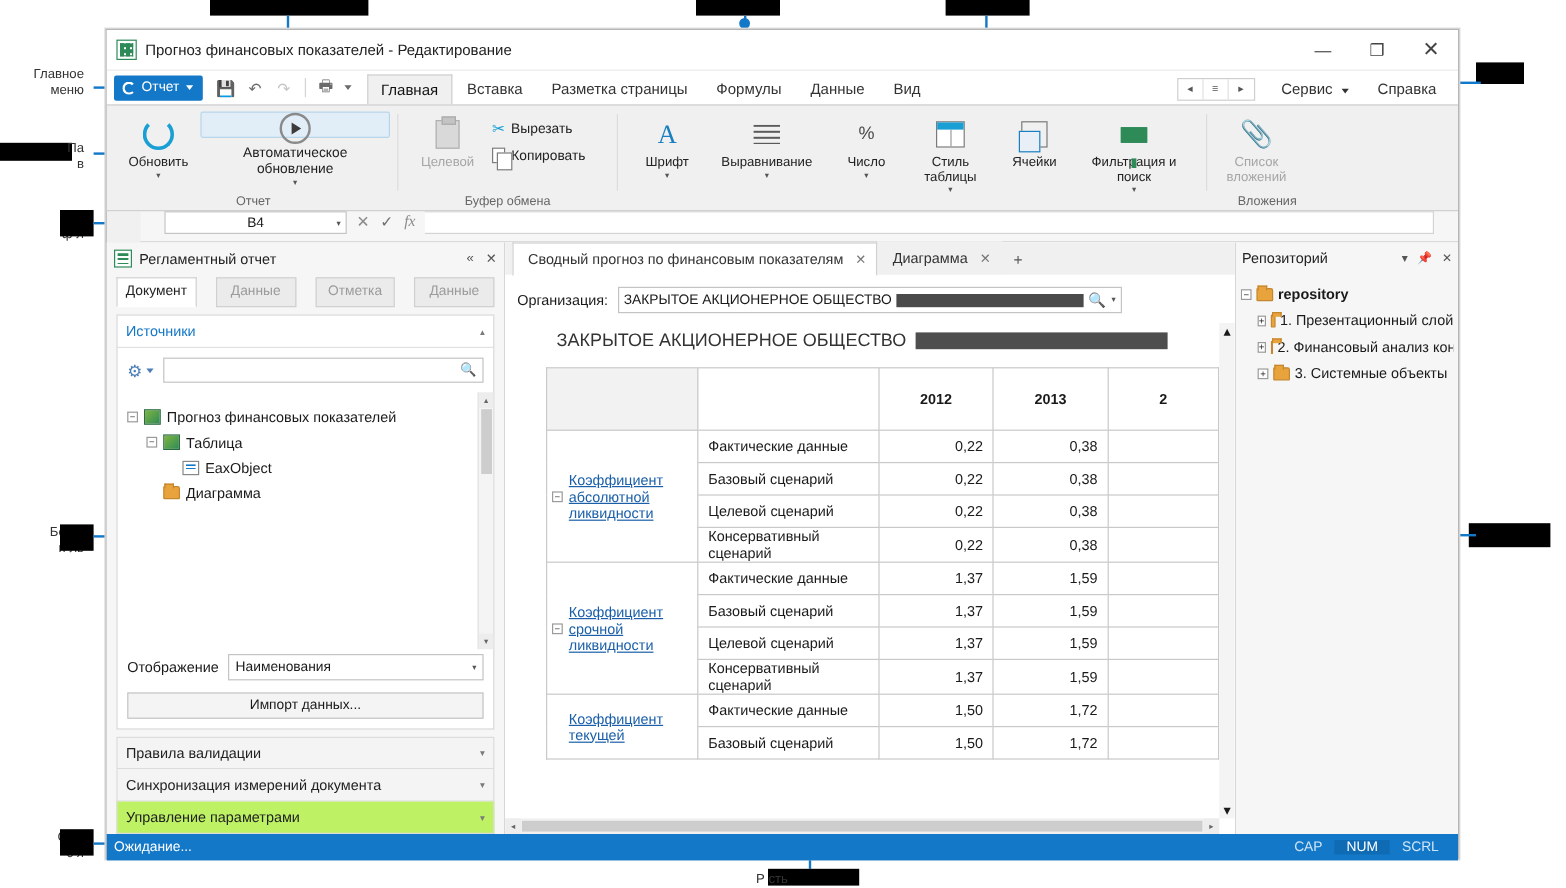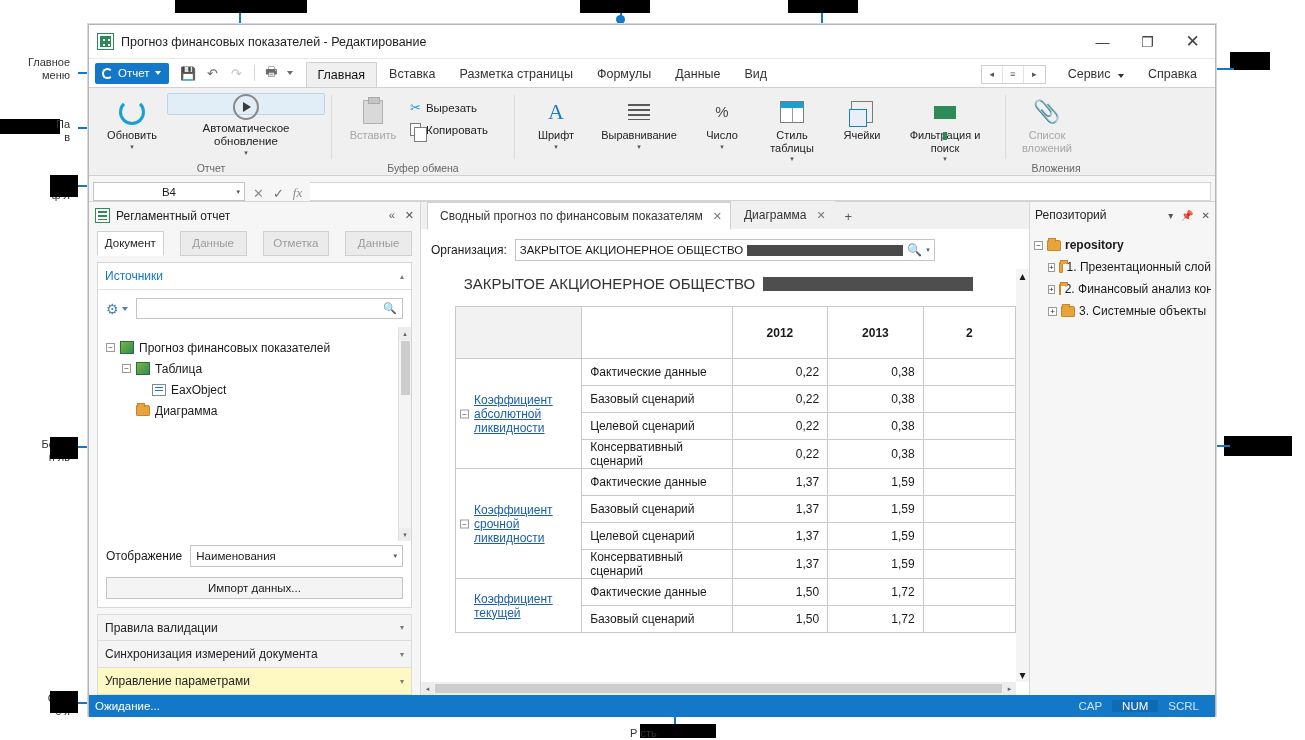--- a/index.html
+++ b/index.html
@@ -129,21 +129,21 @@
   .ic-table::before{content:"";position:absolute;left:0;top:0;right:0;height:6px;background:#1a9fd4;}
   .ic-table::after{content:"";position:absolute;left:11px;top:6px;bottom:0;width:1px;background:#9c9c9c;}
   .ic-cells { width: 22px; height: 22px; position:relative; }
   .ic-cells::before{content:"";position:absolute;inset:0;border:1.5px solid #7b7b7b;}
   .ic-cells::after{content:"";position:absolute;left:-2px;top:8px;width:16px;height:16px;background:#e8eff6;border:1.5px solid #1a7fc1;}
   .ic-funnel { width:0;height:0;border-left:11px solid #2e8b57;border-right:11px solid #2e8b57;border-top:13px solid #2e8b57; position:relative; }
   .ic-funnel::after{content:"";position:absolute;left:-2px;top:13px;width:4px;height:8px;background:#2e8b57;}
   .ic-clip { font-size: 22px; color: #b9b9b9; }
 
   
-  .formulabar { height: 26px; background:#f6f6f6; border-bottom: 1px solid #d4d4d4; display:flex; align-items:flex-end; padding: 0 4px; }
+  .formulabar { height: 26px; background:#f6f6f6; border-bottom: 1px solid #d4d4d4; display:flex; align-items:flex-start; padding: 0 20px; margin-left: 28px; }
   .namebox { width: 152px; height: 19px; background:#fff; border:1px solid #c4c4c4; display:flex; align-items:center; justify-content:center; font-size:11.5px; position:relative; }
   .namebox .arr { position:absolute; right:4px; font-size:7px; color:#555; }
   .fb-btns { display:flex; align-items:center; gap:9px; padding: 0 8px; color:#8d8d8d; font-size: 13px; }
   .fb-btns .ok { color:#6f6f6f; }
   .fb-input { flex:1; height:19px; background:#fff; border:1px solid #d4d4d4; border-left:none; }
 
   
   .body { display: flex; height: 493px; background:#f0f0f0; }
   .left-pane { width: 332px; background:#f6f6f6; border-right:1px solid #d7d7d7; display:flex; flex-direction:column; }
   .pane-head { height: 27px; display:flex; align-items:center; padding: 0 6px; gap:6px; font-size:12px; color:#222; }
@@ -359,21 +359,21 @@
         <div class="group-title">Отчет</div>
       </div>
       <div class="group-sep"></div>
 
       <div class="group" style="width:178px;">
         <div class="group-items">
           <div class="bigbtn">
             <div class="ic">
                 <div class="ic-paste"></div>
               </div>
-            <div class="lbl dim">Вставить</div>
+            <div class="lbl dim">Целевой</div>
           </div>
           <div class="smallcol">
             <div class="smallbtn">
               <span class="ic-scissors">✂</span>
               <span>Вырезать</span>
             </div>
             <div class="smallbtn">
               <span class="ic-copy"></span>
               <span>Копировать</span>
             </div>
@@ -527,21 +527,21 @@
         </div>
         <div style="margin:6px 8px 0;">
           <div class="sect-head collapsed" style="border:1px solid #dcdcdc;background:#f4f4f4;">
             <span>Правила валидации</span>
             <span class="tri">▾</span>
           </div>
           <div class="sect-head collapsed" style="border:1px solid #dcdcdc;border-top:none;background:#f4f4f4;">
             <span>Синхронизация измерений документа</span>
             <span class="tri">▾</span>
           </div>
-          <div class="sect-head collapsed" style="border:1px solid #dcdcdc;border-top:none;background:#fef9c3;">
+          <div class="sect-head collapsed" style="border:1px solid #dcdcdc;border-top:none;background:#bef264;">
             <span>Управление параметрами</span>
             <span class="tri">▾</span>
           </div>
         </div>
       </div>
 
       <div class="center">
         <div class="doc-tabs">
           <div class="doc-tab active">
             <span>Сводный прогноз по финансовым показателям</span>

